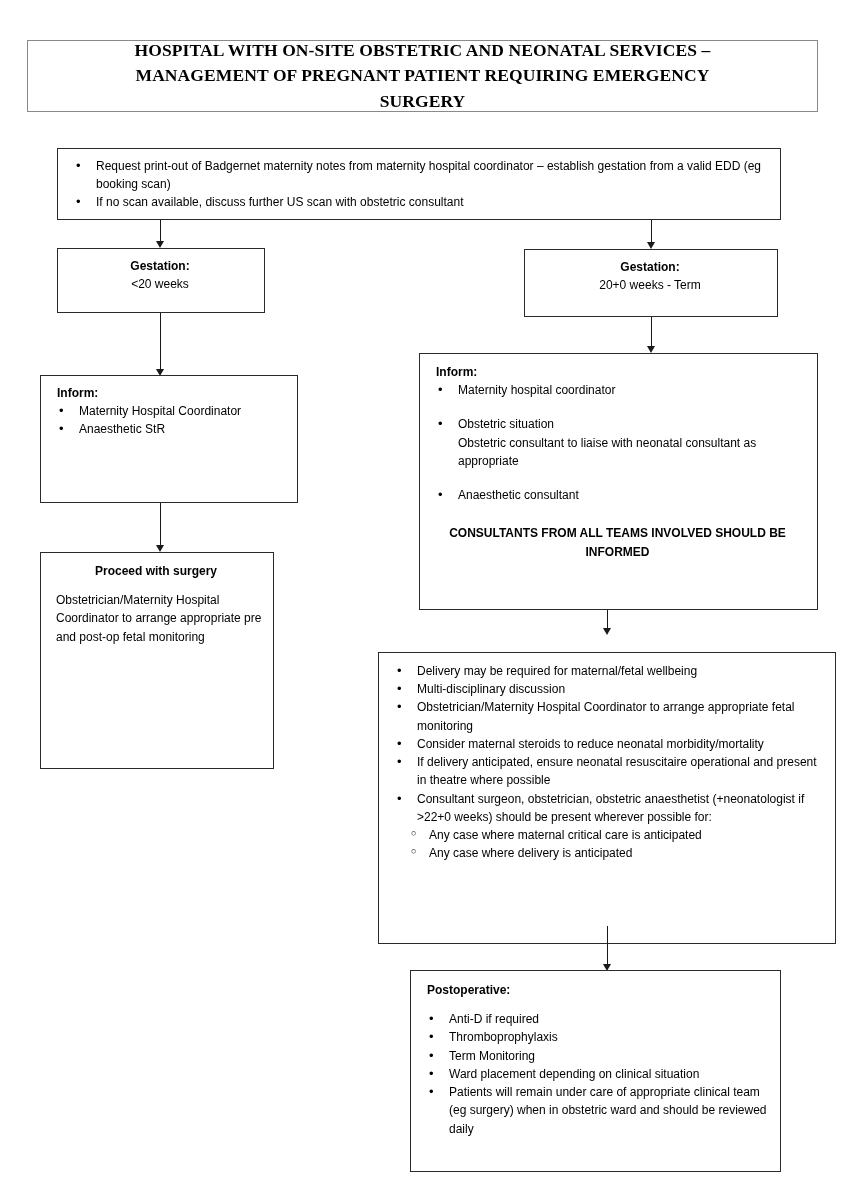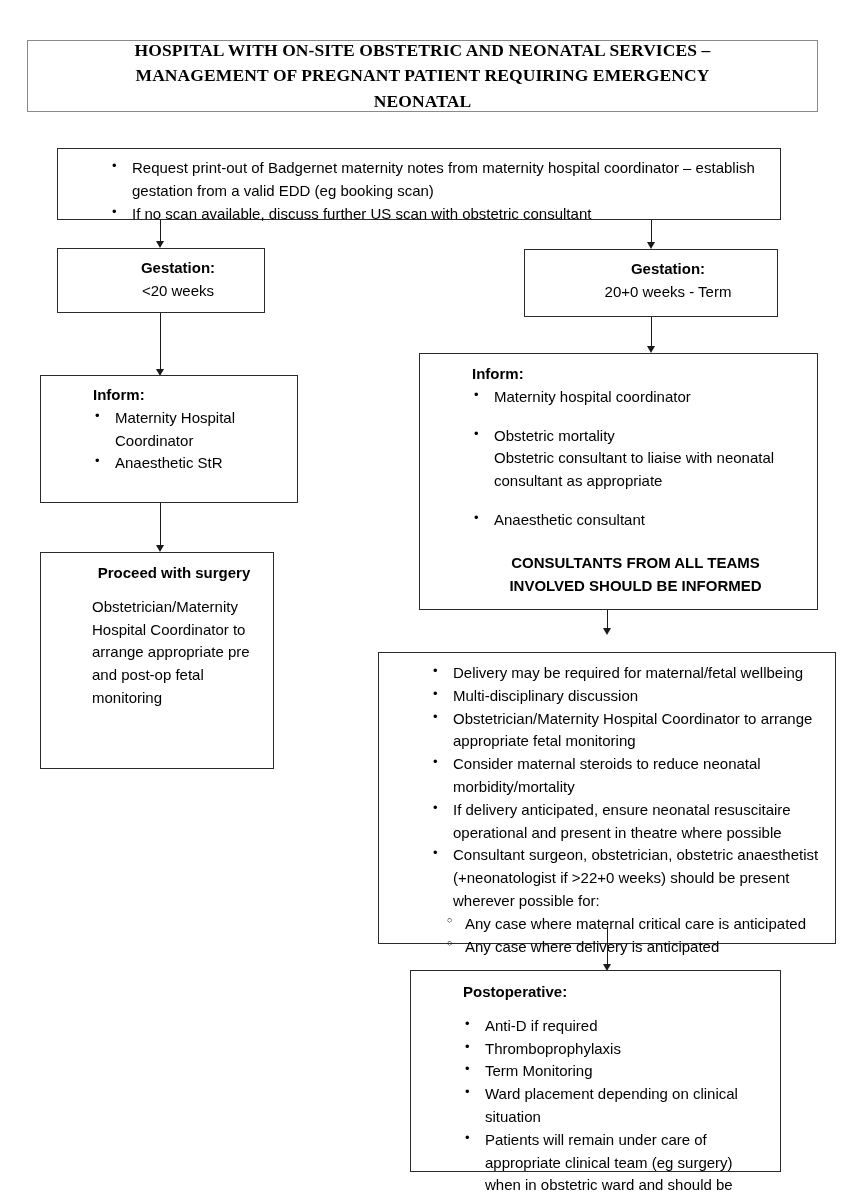--- a/index.html
+++ b/index.html
@@ -34,23 +34,22 @@
   }
   .title-text {
     font-family: "Liberation Serif", serif;
     font-weight: bold;
     font-size: 17.5px;
     line-height: 1.45;
     letter-spacing: 0.1px;
     padding: 0 26px;
   }
   .body-text {
-    font-size: 15px;
+    font-size: 12px;
     line-height: 1.52;
-    margin-left: 36px;
   }
   .bold {
     font-weight: bold;
   }
   .center {
     text-align: center;
   }
   ul.blist {
     list-style: none;
     margin: 0;
@@ -116,21 +115,21 @@
 </style>
 </head>
 <body>
 
 <div id="page">
 
   <div class="box title-box" style="left:27px; top:40px; width:791px; height:72px;">
     <div class="title-text">
       <span>HOSPITAL WITH ON-SITE OBSTETRIC AND NEONATAL SERVICES –</span><br>
       <span>MANAGEMENT OF PREGNANT PATIENT REQUIRING EMERGENCY</span><br>
-      <span>NEONATAL</span>
+      <span>SURGERY</span>
     </div>
   </div>
 
   <div class="box" style="left:57px; top:148px; width:724px; height:72px;">
     <div class="pad body-text" style="padding-top:8px;">
       <ul class="blist">
         <li>Request print-out of Badgernet maternity notes from maternity hospital coordinator – establish gestation from a valid EDD (eg booking scan)</li>
         <li>If no scan available, discuss further US scan with obstetric consultant</li>
       </ul>
     </div>
@@ -192,21 +191,21 @@
       <div style="padding-left:7px;">Obstetrician/Maternity Hospital Coordinator to arrange appropriate pre and post-op fetal monitoring</div>
     </div>
   </div>
 
   <div class="box" style="left:419px; top:353px; width:399px; height:257px;">
     <div class="pad body-text" style="padding-top:9px;">
       <div class="bold" style="padding-left:8px;">Inform:</div>
       <ul class="blist">
         <li>Maternity hospital coordinator</li>
         <li style="margin-top:16px;">
-          <span>Obstetric mortality</span><br>
+          <span>Obstetric situation</span><br>
           <span>Obstetric consultant to liaise with neonatal consultant as appropriate</span>
         </li>
         <li style="margin-top:16px;">Anaesthetic consultant</li>
       </ul>
       <div class="bold center" style="margin-top:20px; padding:0 18px;">CONSULTANTS FROM ALL TEAMS INVOLVED SHOULD BE INFORMED</div>
     </div>
   </div>
 
   <div class="connector" style="left:607px; top:610px; height:25px;">
     <div class="conn-line" style="height:18px;"></div>

